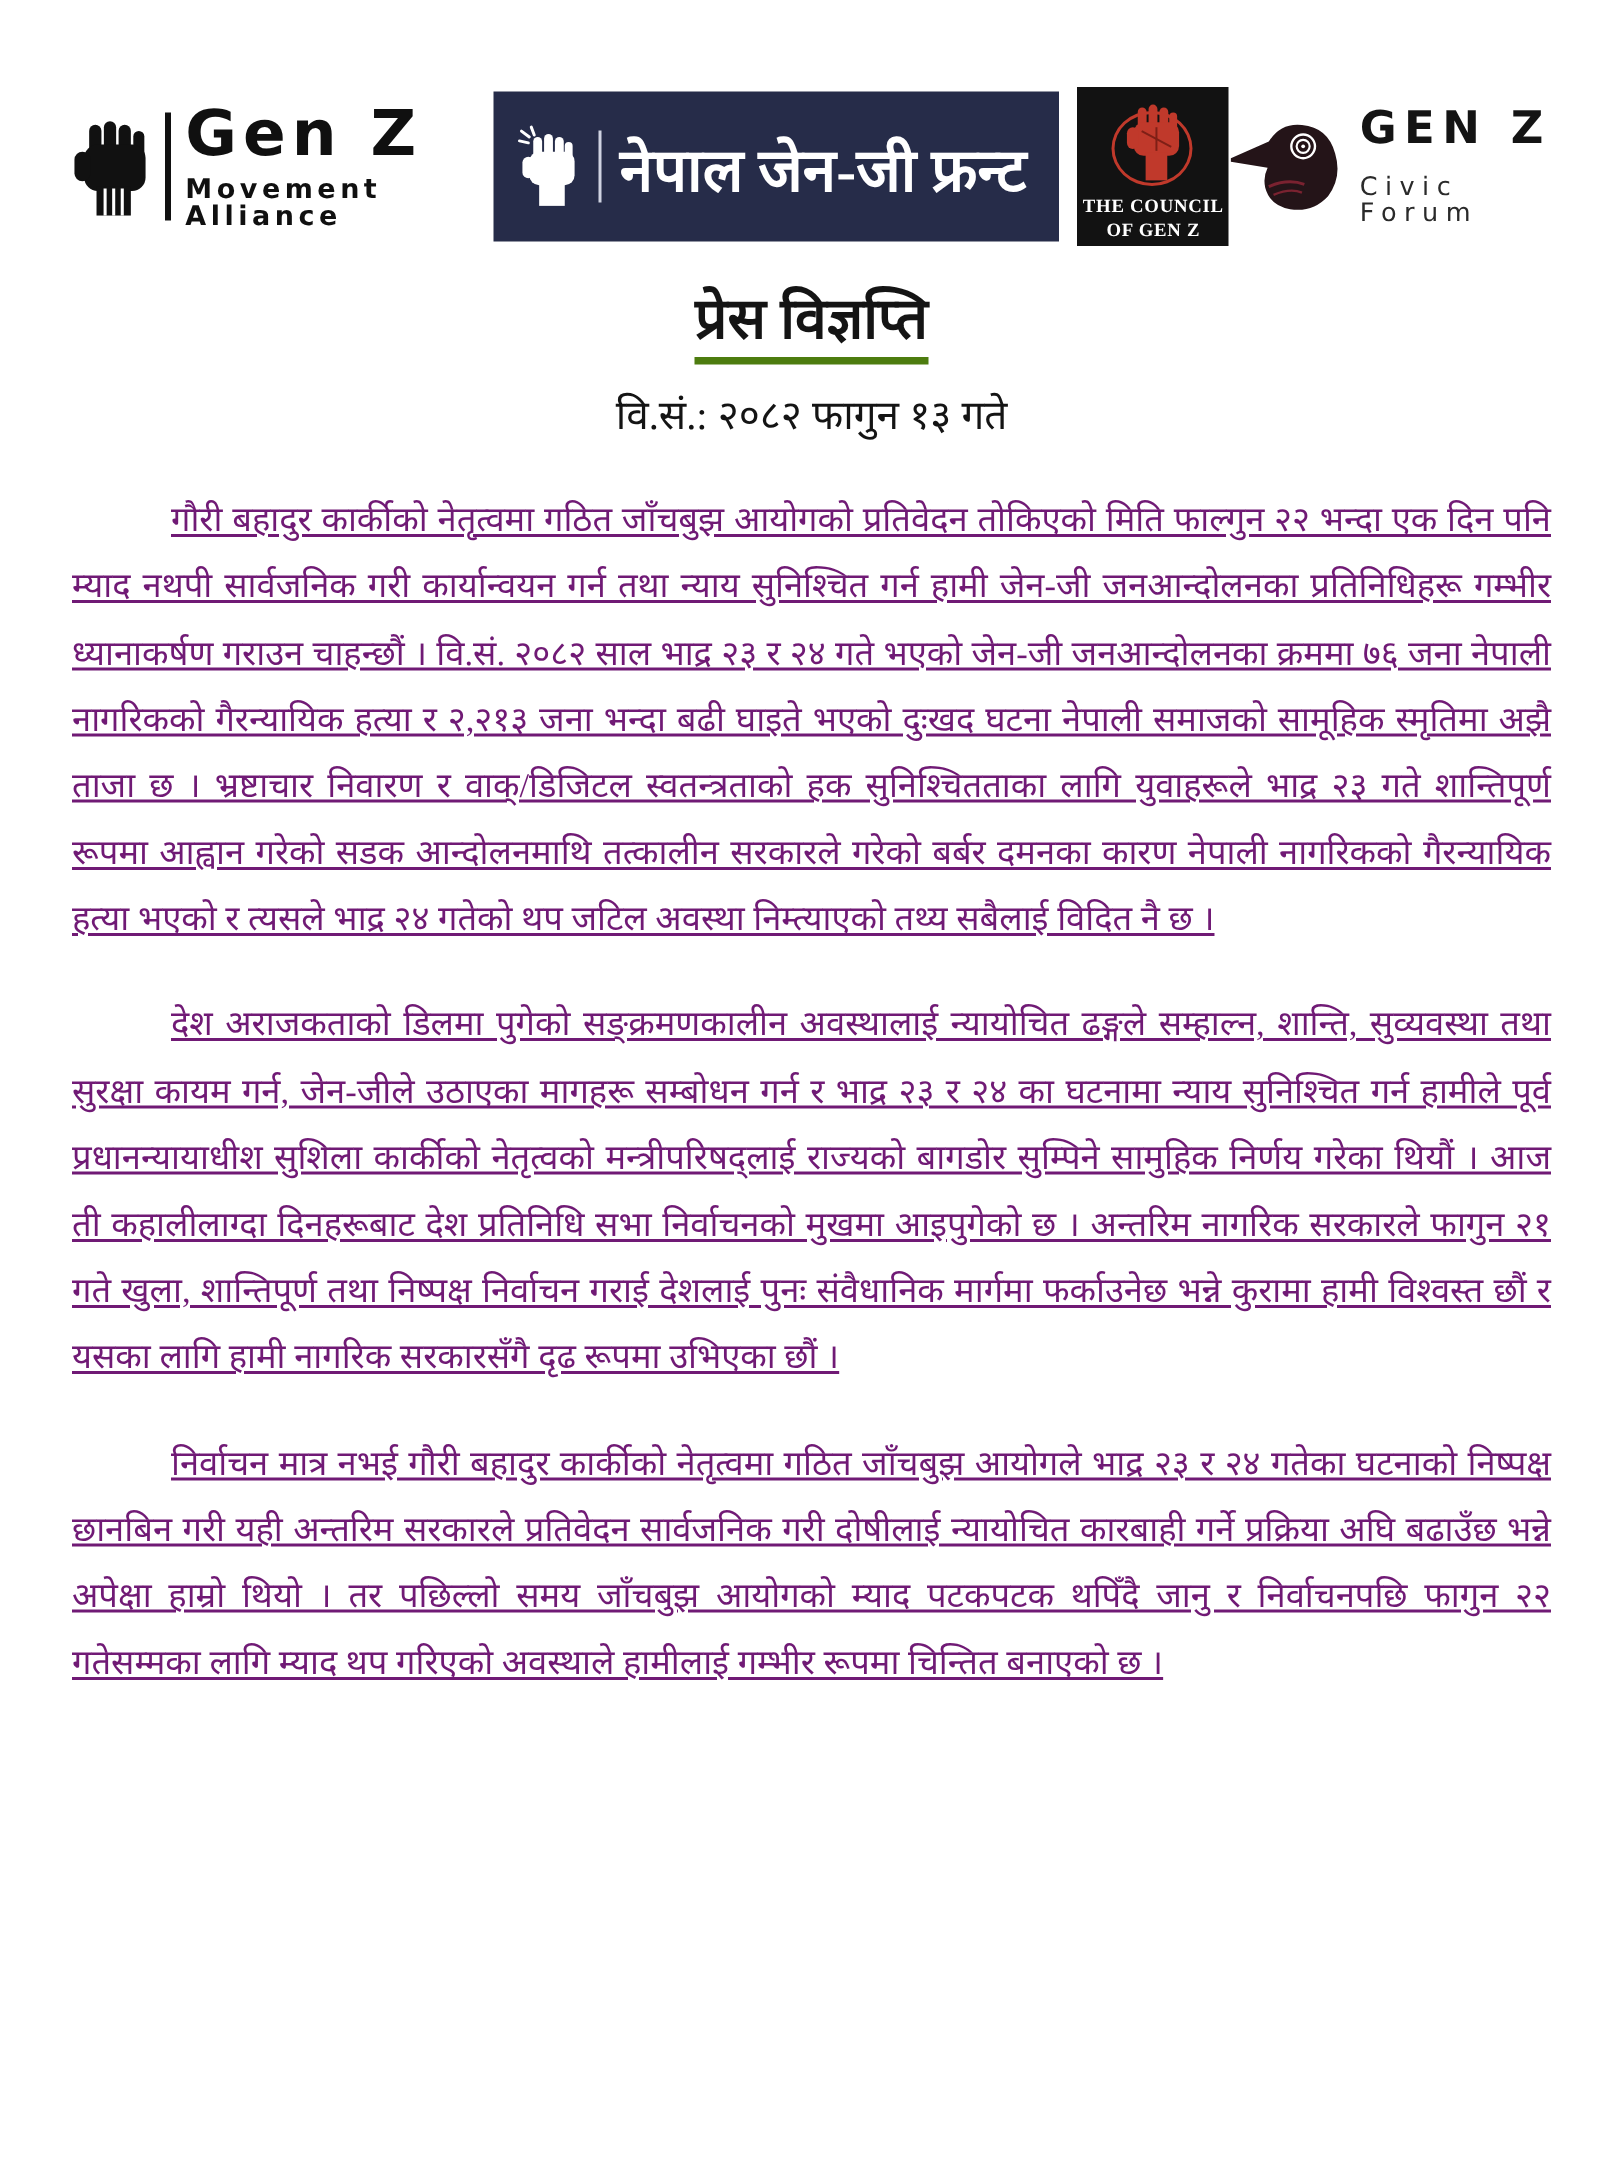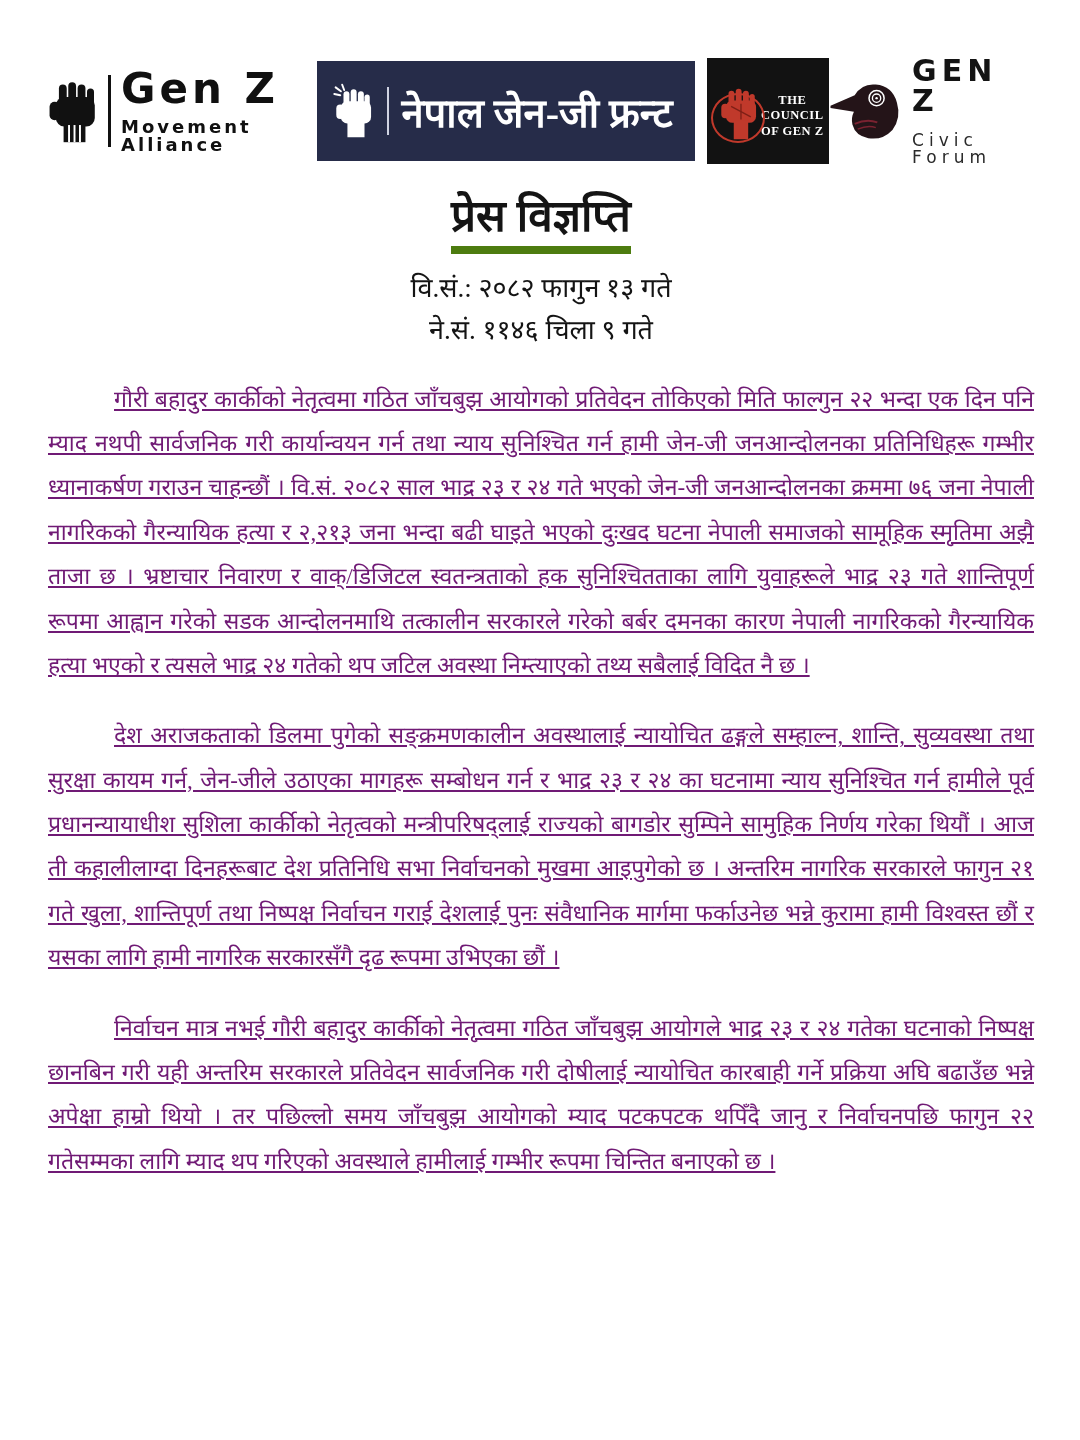--- a/index.html
+++ b/index.html
@@ -36,21 +36,21 @@
     height: 100px; padding: 0 22px 0 16px; margin-left: 6px;
   }
   .front-banner .fist-svg { width: 42px; height: 58px; }
   .front-banner .vbar { width: 2px; height: 48px; background: #cfd3e2; }
   .front-banner-text {
     font-family: "Liberation Serif", "DejaVu Serif", serif;
     font-weight: 700; font-size: 40px; white-space: nowrap;
   }
   .council {
     width: 122px; height: 106px; background: #121212; color: #ffffff;
-    display: flex; flex-direction: row; align-items: center; justify-content: flex-start;
+    display: flex; flex-direction: column; align-items: center; justify-content: flex-start;
     padding-top: 6px; margin-left: 12px;
   }
   .council .circle-wrap { position: relative; width: 64px; height: 62px; }
   .council .ring {
     position: absolute; left: 4px; top: 10px; width: 54px; height: 50px;
     border: 2px solid #c0392b; border-radius: 50%;
   }
   .council .fist-svg { position: absolute; left: 11px; top: 0; width: 42px; height: 60px; }
   .council-text {
     font-family: "Liberation Serif", "DejaVu Serif", serif;
@@ -65,22 +65,22 @@
     font-size: 30px; letter-spacing: 5px; color: #141414;
   }
   .civic-sub {
     font-family: "DejaVu Sans", sans-serif; font-weight: 400;
     font-size: 17px; letter-spacing: 5px; color: #2a2a2a; margin-top: 16px;
   }
 
   
   .doc-title-wrap { text-align: center; margin-top: 14px; }
   .doc-title {
-    display: inline-block; font-size: 44px; font-weight: 700;
-    border-bottom: 8px solid #4d7c0f; padding-bottom: 2px;
+    display: inline-block; font-size: 38px; font-weight: 700;
+    border-bottom: 5px solid #4d7c0f; padding-bottom: 2px;
   }
   .date-block { text-align: center; font-size: 27px; margin-top: 14px; line-height: 1.55; }
 
   
   .subject { font-weight: 700; font-size: 28px; margin-top: 34px; line-height: 1.85; }
   .subject-line1 { text-align: justify; text-align-last: justify; }
   .subject-line2 { text-align: center; }
   .u { text-decoration: underline; text-underline-offset: 6px; text-decoration-thickness: 2px; }
 
   
@@ -183,21 +183,20 @@
     </div>
 
   </div>
 
   <div class="doc-title-wrap">
     <span class="doc-title">प्रेस विज्ञप्ति</span>
   </div>
 
   <div class="date-block">
     <div>वि.सं.: २०८२ फागुन १३ गते</div>
-    <div>ने.सं. ११४६ चिला ९ गते</div>
   </div>
 
 
   <div class="body-text">
     <p class="para">गौरी बहादुर कार्कीको नेतृत्वमा गठित जाँचबुझ आयोगको प्रतिवेदन तोकिएको मिति फाल्गुन २२ भन्दा एक दिन पनि म्याद नथपी सार्वजनिक गरी कार्यान्वयन गर्न तथा न्याय सुनिश्चित गर्न हामी जेन-जी जनआन्दोलनका प्रतिनिधिहरू गम्भीर ध्यानाकर्षण गराउन चाहन्छौं । वि.सं. २०८२ साल भाद्र २३ र २४ गते भएको जेन-जी जनआन्दोलनका क्रममा ७६ जना नेपाली नागरिकको गैरन्यायिक हत्या र २,२१३ जना भन्दा बढी घाइते भएको दुःखद घटना नेपाली समाजको सामूहिक स्मृतिमा अझै ताजा छ । भ्रष्टाचार निवारण र वाक्/डिजिटल स्वतन्त्रताको हक सुनिश्चितताका लागि युवाहरूले भाद्र २३ गते शान्तिपूर्ण रूपमा आह्वान गरेको सडक आन्दोलनमाथि तत्कालीन सरकारले गरेको बर्बर दमनका कारण नेपाली नागरिकको गैरन्यायिक हत्या भएको र त्यसले भाद्र २४ गतेको थप जटिल अवस्था निम्त्याएको तथ्य सबैलाई विदित नै छ ।</p>
     <p class="para">देश अराजकताको डिलमा पुगेको सङ्क्रमणकालीन अवस्थालाई न्यायोचित ढङ्गले सम्हाल्न, शान्ति, सुव्यवस्था तथा सुरक्षा कायम गर्न, जेन-जीले उठाएका मागहरू सम्बोधन गर्न र भाद्र २३ र २४ का घटनामा न्याय सुनिश्चित गर्न हामीले पूर्व प्रधानन्यायाधीश सुशिला कार्कीको नेतृत्वको मन्त्रीपरिषद्लाई राज्यको बागडोर सुम्पिने सामुहिक निर्णय गरेका थियौं । आज ती कहालीलाग्दा दिनहरूबाट देश प्रतिनिधि सभा निर्वाचनको मुखमा आइपुगेको छ । अन्तरिम नागरिक सरकारले फागुन २१ गते खुला, शान्तिपूर्ण तथा निष्पक्ष निर्वाचन गराई देशलाई पुनः संवैधानिक मार्गमा फर्काउनेछ भन्ने कुरामा हामी विश्वस्त छौं र यसका लागि हामी नागरिक सरकारसँगै दृढ रूपमा उभिएका छौं ।</p>
     <p class="para">निर्वाचन मात्र नभई गौरी बहादुर कार्कीको नेतृत्वमा गठित जाँचबुझ आयोगले भाद्र २३ र २४ गतेका घटनाको निष्पक्ष छानबिन गरी यही अन्तरिम सरकारले प्रतिवेदन सार्वजनिक गरी दोषीलाई न्यायोचित कारबाही गर्ने प्रक्रिया अघि बढाउँछ भन्ने अपेक्षा हाम्रो थियो । तर पछिल्लो समय जाँचबुझ आयोगको म्याद पटकपटक थपिँदै जानु र निर्वाचनपछि फागुन २२ गतेसम्मका लागि म्याद थप गरिएको अवस्थाले हामीलाई गम्भीर रूपमा चिन्तित बनाएको छ ।</p>
   </div>
 
 </div>

